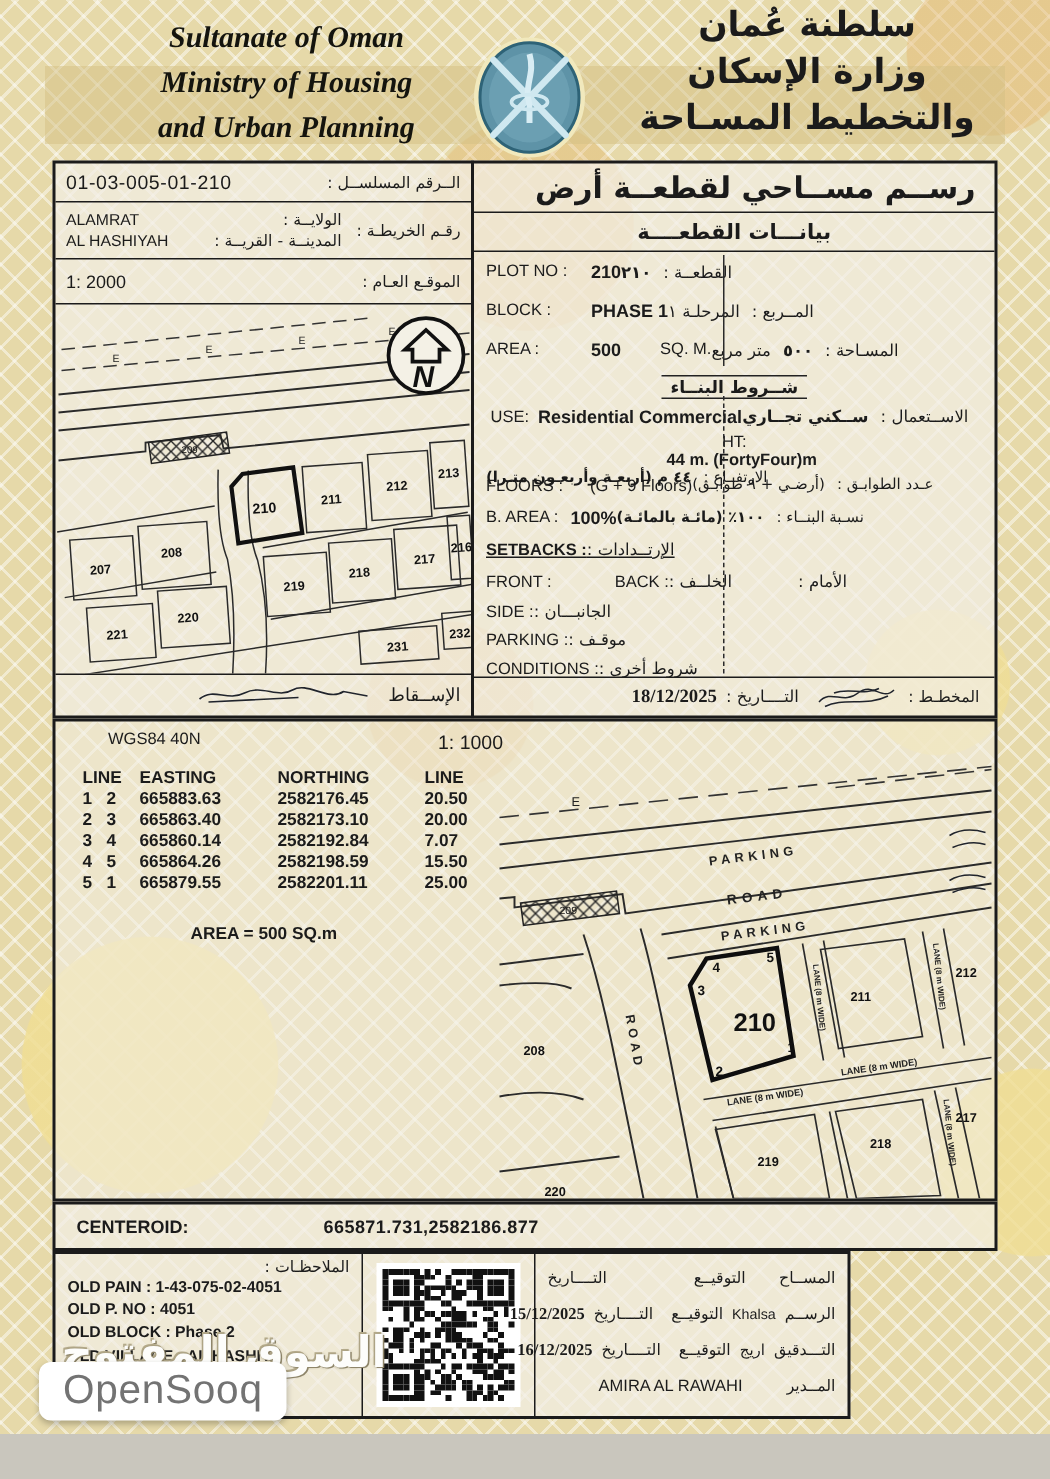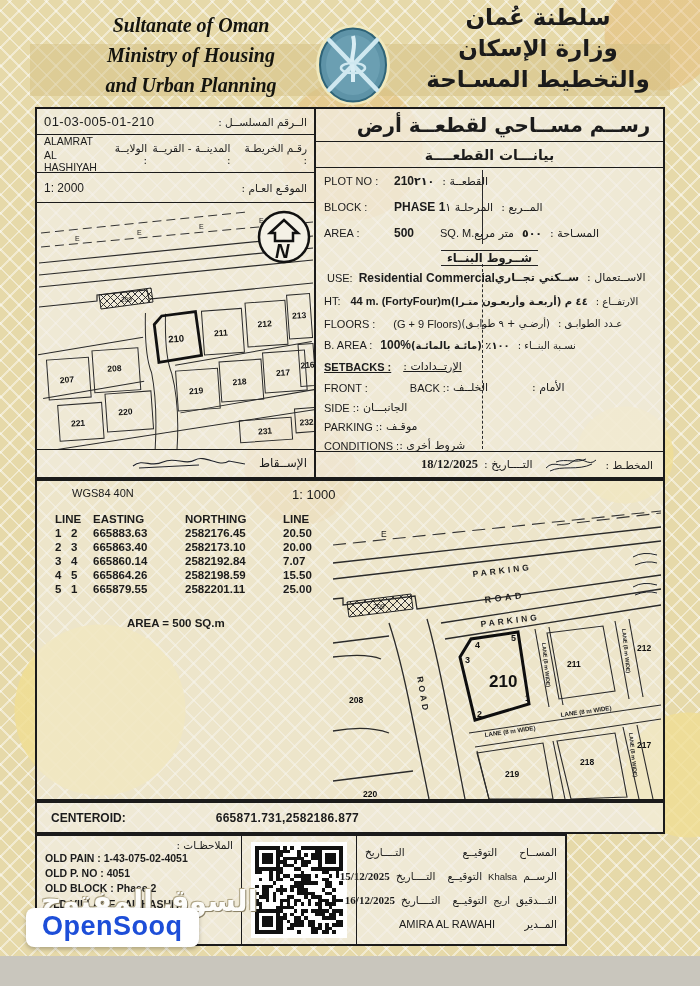--- a/index.html
+++ b/index.html
@@ -59,21 +59,21 @@
   .bq-cell{position:absolute;left:205px;top:0;width:115px;height:100%;border-right:1.5px solid #1b1b1b;box-sizing:border-box;display:flex;align-items:center;justify-content:center;}
   .br-cell{position:absolute;left:320px;top:0;right:0;height:100%;padding:4px 8px;box-sizing:border-box;font-size:10.5px;}
   .note-line{font-size:10.5px;font-weight:bold;line-height:1.45;}
   .sigrow{display:flex;direction:rtl;align-items:center;height:24px;gap:6px;font-size:10.5px;}
   .qr{display:grid;width:96px;height:96px;grid-template-columns:repeat(25,1fr);grid-template-rows:repeat(25,1fr);background:#fff;padding:4px;box-sizing:border-box;}
   .qr i{display:block;}
   .qr i.f{background:#111;}
   
   .wm-ar{left:0px;top:884px;font-size:29px;font-weight:bold;color:#fdfdfb;direction:rtl;font-family:"DejaVu Sans",sans-serif;
     text-shadow:0 0 2px #978e72,1px 1px 0 #8a8166,-1px -1px 0 #b7ad8d;letter-spacing:1px;padding-left:41px;}
-  .wm-pill{left:26px;top:908px;background:#fff;border-radius:8px;padding:3px 16px 5px 16px;font-size:27px;font-weight:bold;color:#1d4ed8;box-shadow:0 2px 4px rgba(0,0,0,.25);letter-spacing:.5px;}
+  .wm-pill{left:26px;top:908px;background:#fff;border-radius:8px;padding:3px 16px 5px 16px;font-size:27px;font-weight:normal;color:#737373;box-shadow:0 2px 4px rgba(0,0,0,.25);letter-spacing:.5px;}
   .photo-edge{left:0;top:956px;width:700px;height:30px;background:#c9c6bd;}
   svg text{font-family:"Liberation Sans","DejaVu Sans",sans-serif;}
 </style>
 </head>
 <body>
 
 <div class="page">
 
   <div class="abs hdr-band"></div>
 
@@ -103,21 +103,21 @@
   <div class="box" style="left:35px;top:107px;width:281px;height:372px;">
     <div class="row lr1 bb">
       <span class="val" style="font-size:13px;letter-spacing:.4px;">01-03-005-01-210</span>
       <span class="lbl ar">الــرقم المسلســل :</span>
     </div>
     <div class="row lr2 bb">
       <div style="display:flex;flex-direction:column;gap:2px;">
         <span class="val" style="font-size:10.5px;">ALAMRAT</span>
         <span class="val" style="font-size:10.5px;">AL HASHIYAH</span>
       </div>
-      <div style="margin:0 10px 0 auto;display:flex;flex-direction:row;gap:2px;align-items:flex-end;">
+      <div style="margin:0 10px 0 auto;display:flex;flex-direction:column;gap:2px;align-items:flex-end;">
         <span class="lbl ar">الولايــة :</span>
         <span class="lbl ar">المدينــة - القريــة :</span>
       </div>
       <span class="lbl ar">رقـم الخريطـة :</span>
     </div>
     <div class="row lr3 bb">
       <span class="val" style="font-size:12px;">1: 2000</span>
       <span class="lbl ar">الموقـع العـام :</span>
     </div>
 
@@ -249,21 +249,21 @@
     </div>
 
     <div class="row crow" style="height:23px;padding-left:11px;">
       <span>USE:</span>
       <span class="b" style="margin-left:6px;font-size:12px;">Residential Commercial</span>
       <span class="arcell ar">
         <span>الاســتعمال :</span>
         <span class="b">ســكني تجــاري</span>
       </span>
     </div>
-    <div class="row crow" style="height:24px;">
+    <div class="row crow" style="height:24px;flex-direction:column;">
       <span>HT:</span>
       <span class="b" style="margin-left:10px;">44 m.  (FortyFour)m</span>
       <span class="arcell ar" style="font-size:10px;">
         <span>الارتفــاع :</span>
         <span class="b">٤٤ م  (أربعـة وأربعـون متـرا)</span>
       </span>
     </div>
     <div class="row crow" style="height:21px;">
       <span>FLOORS :</span>
       <span style="margin-left:18px;">(G + 9 Floors)</span>
@@ -273,21 +273,21 @@
       </span>
     </div>
     <div class="row crow" style="height:22px;">
       <span>B. AREA :</span>
       <span class="b" style="margin-left:8px;font-size:12px;">100%</span>
       <span class="arcell ar" style="font-size:10px;">
         <span>نسـبة البنــاء :</span>
         <span class="b">١٠٠٪  (مائـة بالمائـة)</span>
       </span>
     </div>
-    <div class="row crow" style="height:21px;gap:12px;">
+    <div class="row crow" style="height:21px;">
       <span class="u b">SETBACKS :</span>
       <span class="arcell ar">
           <span class="u">الإرتــدادات :</span>
         </span>
     </div>
     <div class="row crow" style="height:21px;">
       <span>FRONT :</span>
       <span style="margin-left:42px;">BACK :</span>
       <span class="arcell ar">
         <span>الأمام :</span>

